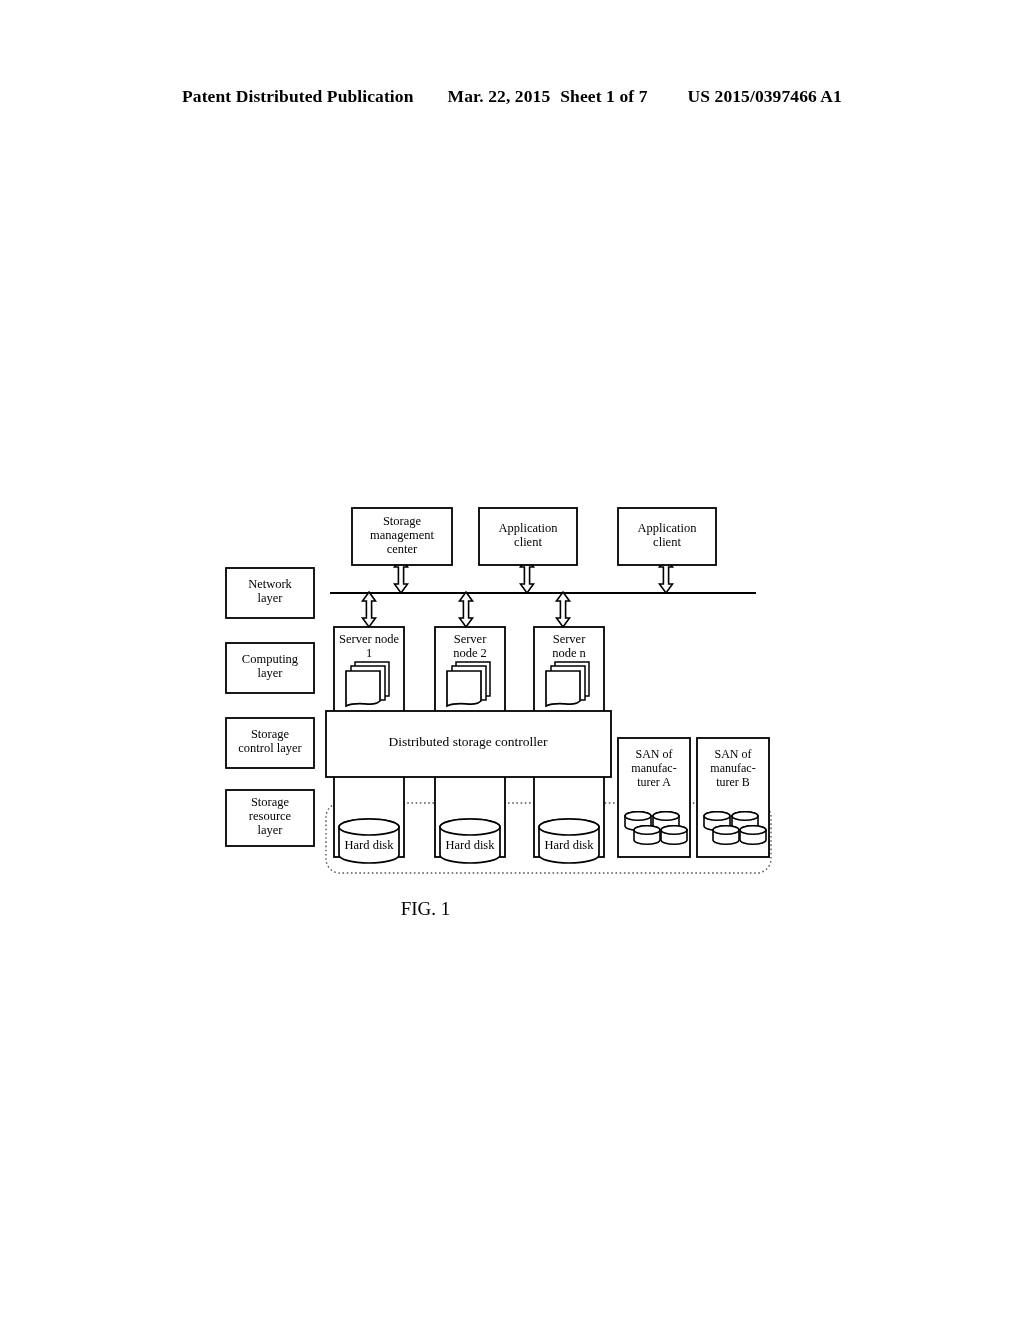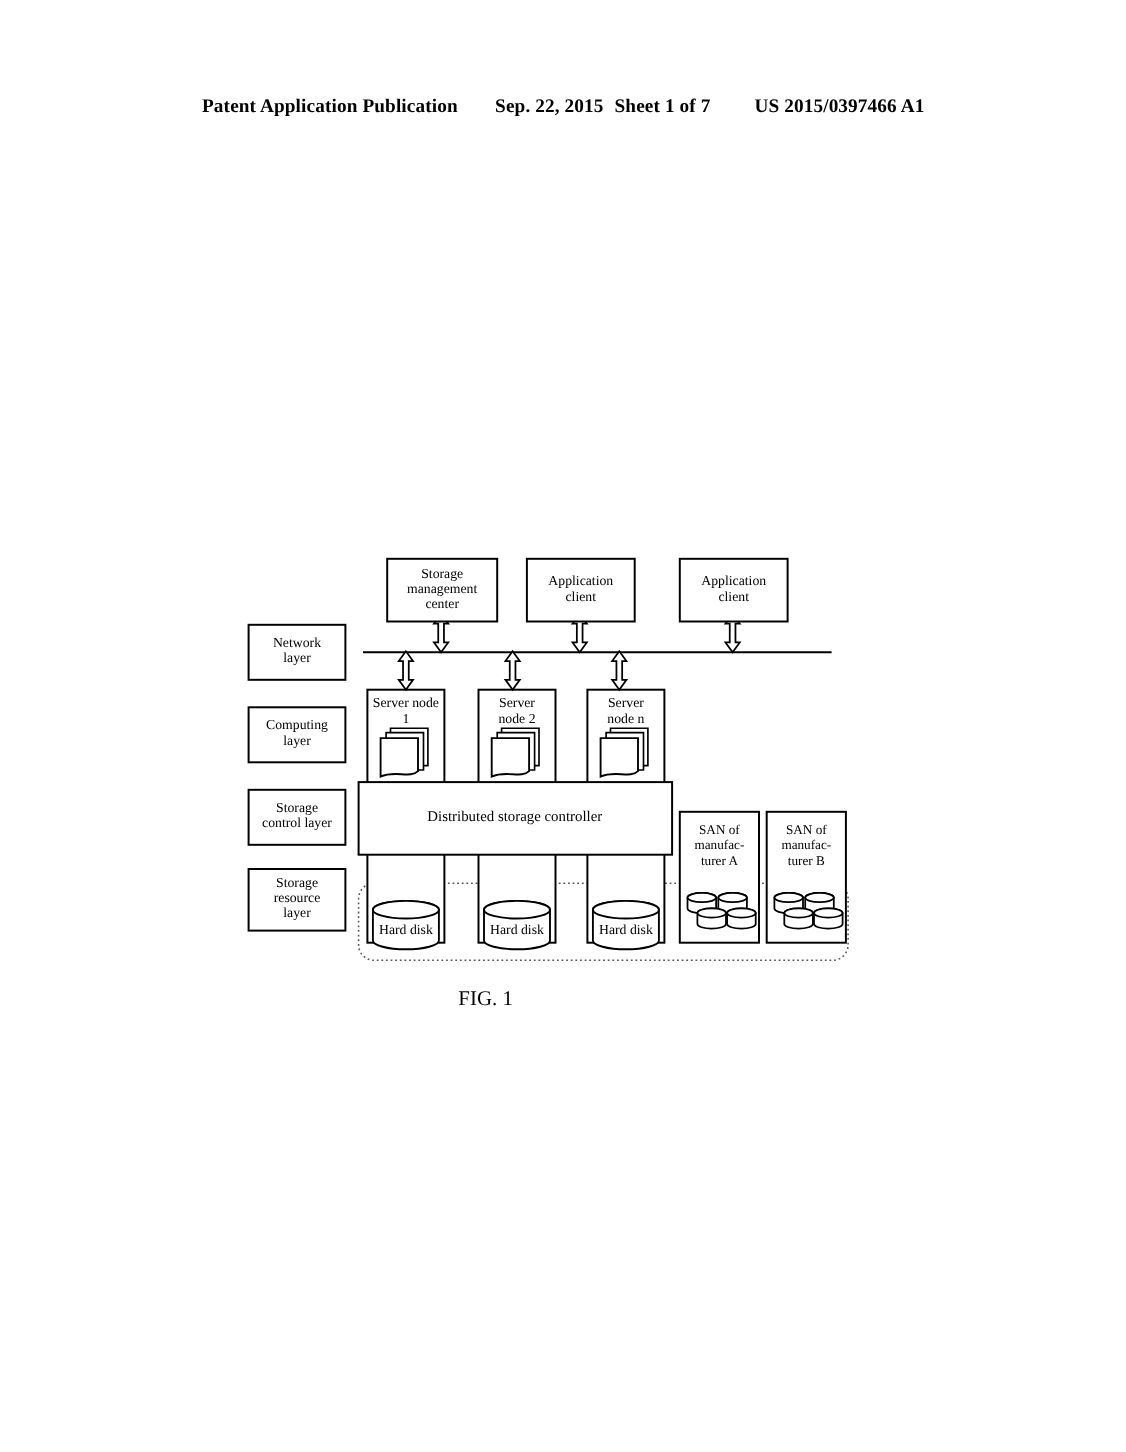--- a/index.html
+++ b/index.html
@@ -46,21 +46,21 @@
   }
   #figure-svg {
     position: absolute;
     left: 0;
     top: 0;
   }
 
   
   #fig-caption {
     position: absolute;
-    left: 16px;
+    left: 0;
     top: 898px;
     width: 851px;
     text-align: center;
     font-size: 19px;
   }
 
   
   .bx-label {
     font-family: "Liberation Serif", "DejaVu Serif", serif;
     font-size: 12.5px;
@@ -74,22 +74,22 @@
   .ctrl-label {
     font-family: "Liberation Serif", "DejaVu Serif", serif;
     font-size: 13.5px;
     fill: #000;
   }
 </style>
 </head>
 <body>
 
 <div id="page-header">
-  <span class="hdr-left">Patent Application Publication</span>
-  <span class="hdr-mid">Sep. 22, 2015</span>
+  <span class="hdr-left">Patent Distributed Publication</span>
+  <span class="hdr-mid">Mar. 22, 2015</span>
   <span class="hdr-mid2">Sheet 1 of 7</span>
   <span class="hdr-right">US 2015/0397466 A1</span>
 </div>
 
 <div id="figure">
   <svg id="figure-svg" width="1024" height="1320" viewBox="0 0 1024 1320" xmlns="http://www.w3.org/2000/svg">
 
     <defs>
 
       <g id="dbl-arrow">

